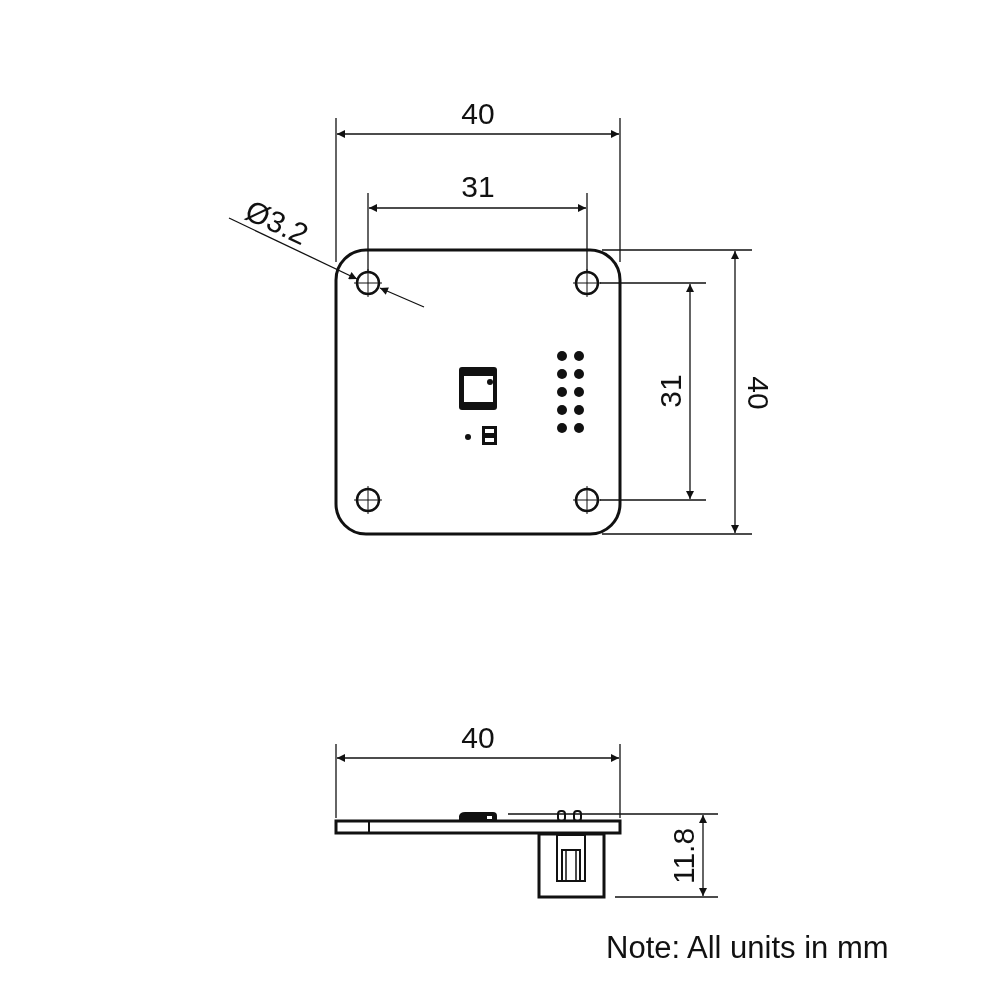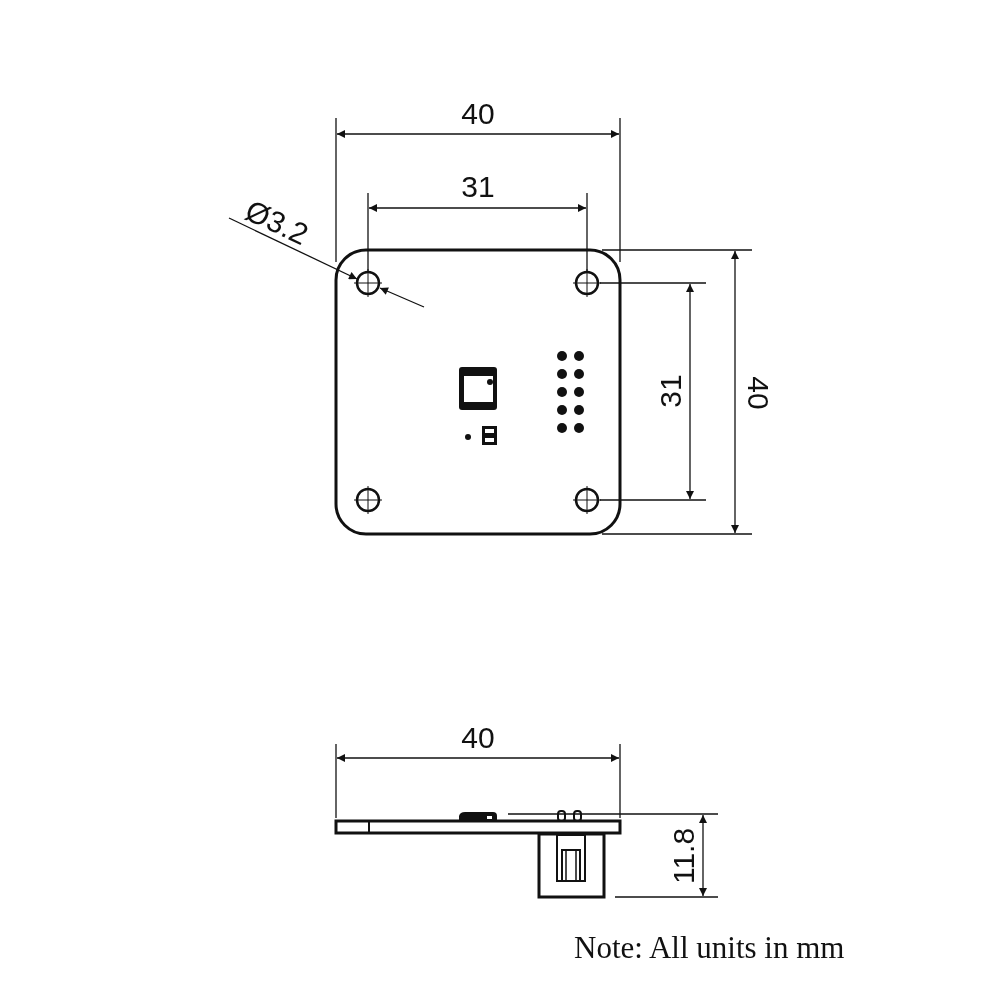--- a/index.html
+++ b/index.html
@@ -1,19 +1,19 @@
 <!DOCTYPE html>
 <html><head>
 <meta charset="utf-8">
 <style>
   html, body { margin: 0; padding: 0; background: #ffffff; }
   body { width: 1000px; height: 1000px; position: relative; overflow: hidden; }
   svg { position: absolute; left: 0; top: 0; }
   .dimtxt { font-family: "Liberation Sans", sans-serif; font-size: 30px; fill: #111; }
-  .note { position: absolute; left: 574px; top: 930px; font-family: Liberation Serif, serif; font-size: 31px; color: #111; white-space: nowrap; }
+  .note { position: absolute; left: 606px; top: 930px; font-family: Liberation Sans, sans-serif; font-size: 31px; color: #111; white-space: nowrap; }
 </style>
 </head>
 <body>
 
 <svg width="1000" height="1000" viewBox="0 0 1000 1000">
   <defs>
     <marker id="arr" viewBox="0 0 10 10" refX="10" refY="5" markerWidth="22" markerHeight="8" markerUnits="userSpaceOnUse" orient="auto-start-reverse">
       <path d="M0,0 L10,5 L0,10 z" fill="#111"></path>
     </marker>
   </defs>

